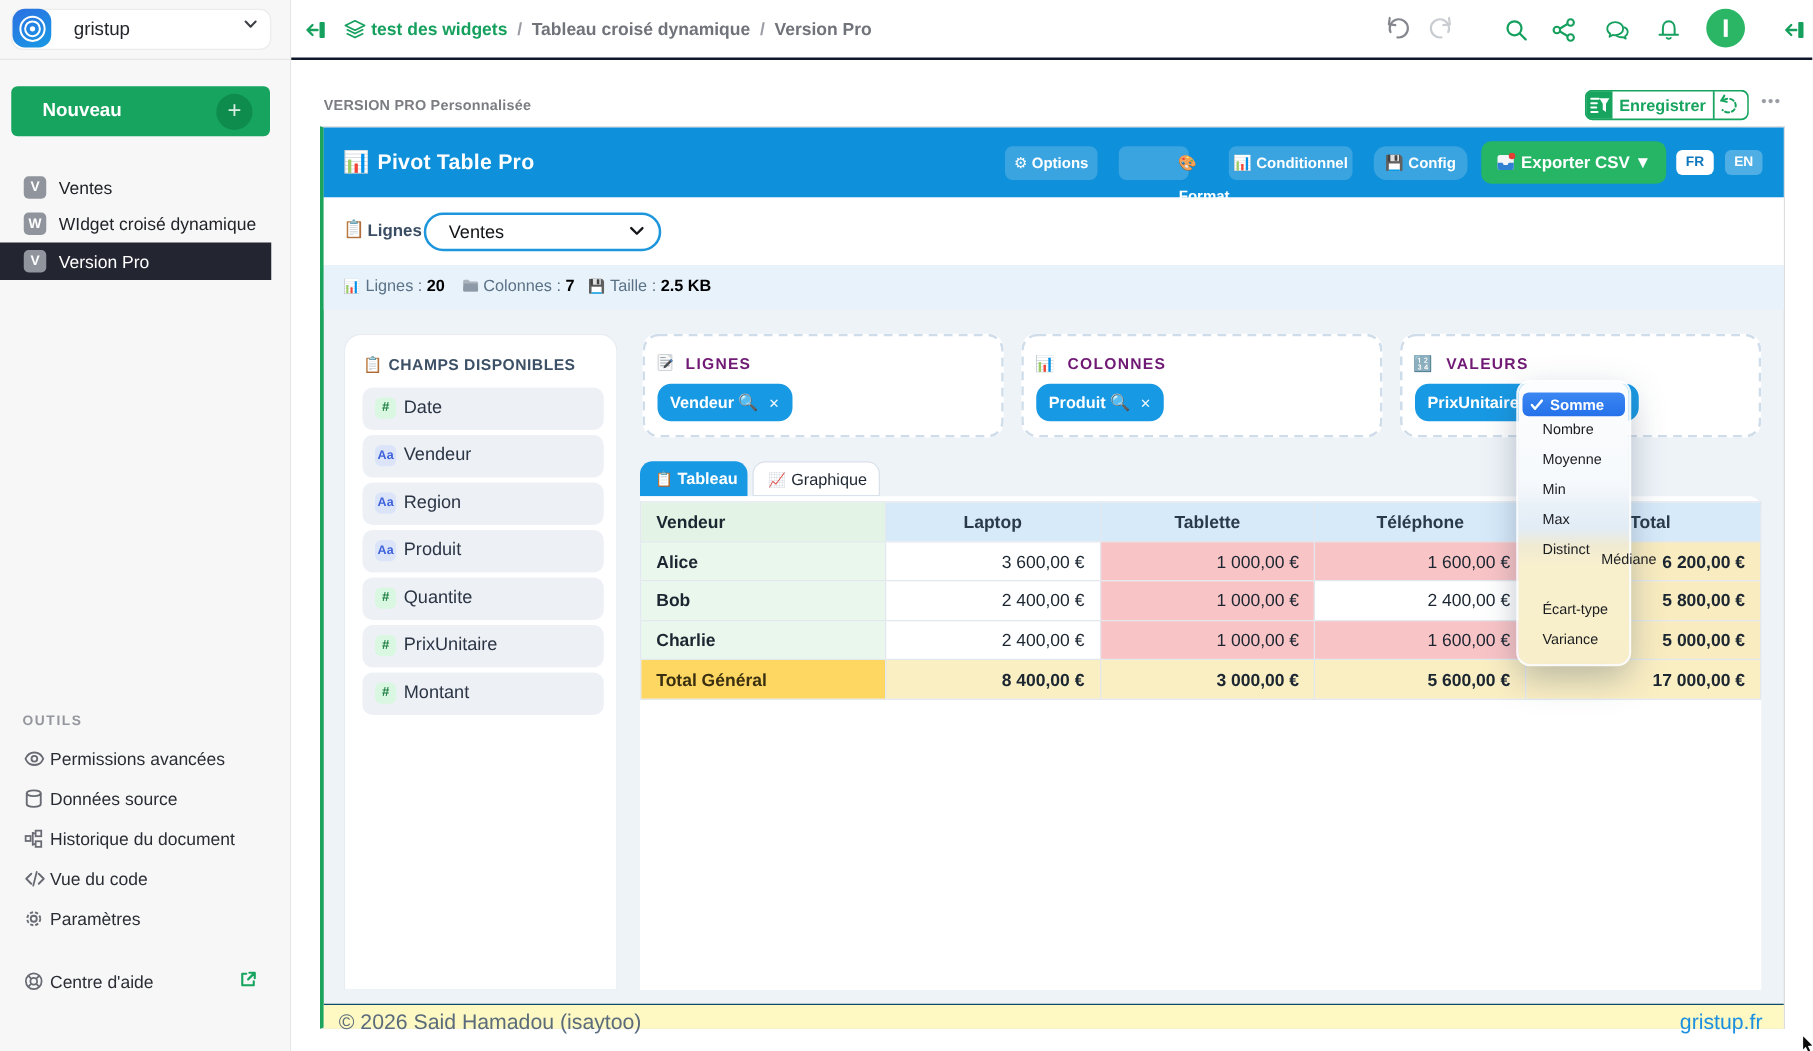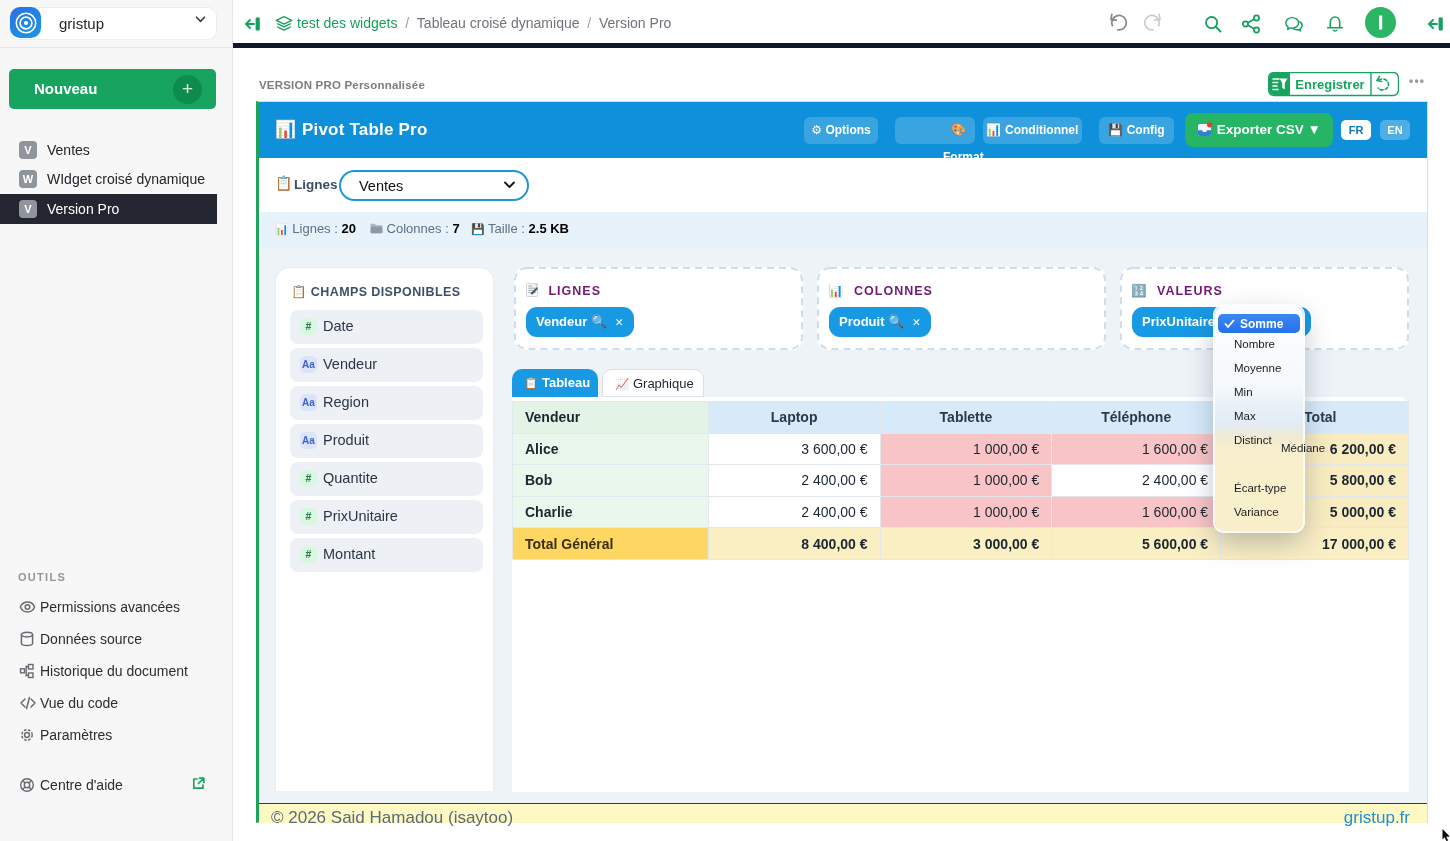--- a/index.html
+++ b/index.html
@@ -21,21 +21,21 @@
 .pageitem .nm { position:absolute; left:47px; top:7px; font-size:14px; color:#22242a; white-space:nowrap; }
 .pageitem.sel { background:#232530; }
 .pageitem.sel .nm { color:#fff; }
 #outils { position:absolute; left:18px; top:571px; font-size:11px; font-weight:bold; letter-spacing:1.3px; color:#94969d; }
 .tool { position:absolute; left:0; width:233px; height:30px; }
 .tool .ic { position:absolute; left:19px; top:7px; width:16px; height:16px; }
 .tool .nm { position:absolute; left:40px; top:7px; font-size:14px; color:#2a2d34; }
 .tool .right { position:absolute; right:31px; top:7px; font-size:13px; color:#8e9096; }
 
 
-#topbar { position:absolute; left:233px; top:0; width:1217px; height:48px; background:#fff; border-bottom:5px solid #0f172a; }
+#topbar { position:absolute; left:233px; top:0; width:1217px; height:48px; background:#fff; border-bottom:2px solid #0f172a;font-weight:bold; }
 #crumbs { position:absolute; left:10px; top:15px; font-size:14px; color:#70737a; white-space:nowrap; }
 #crumbs .green { color:#16a05e; }
 .t-ic { position:absolute; top:14px; width:20px; height:20px; }
 
 
 #main { position:absolute; left:233px; top:48px; width:1217px; height:793px; background:#fff; }
 #verlabel { position:absolute; left:26px; top:31px; font-size:11.5px; font-weight:bold; color:#7b7d82; letter-spacing:0.2px; }
 #savegrp { position:absolute; left:1035px; top:24px; height:24px; }
 #dots { position:absolute; left:1176px; top:26px; font-size:12px; color:#9a9da3; font-weight:bold; letter-spacing:1.2px;}
 
@@ -255,23 +255,23 @@
           </g>
     </svg>
   </div>
   <div id="dots">•••</div>
 
   <div id="widget">
     <div id="whead">
       <span style="position:absolute;left:16px;top:17px;font-size:17px;">📊</span>
       <div id="wtitle">Pivot Table Pro</div>
       <div class="hbtn" style="left:545px; width:74px;"><span style="line-height:27px;"><span class="em">⚙</span> Options</span></div>
-      <div class="hbtn" style="left:636px; width:80px;padding-left:48px;"><span style="line-height:27px;"><span class="em">🎨</span> Format</span></div>
+      <div class="hbtn" style="left:636px; width:56px;padding-left:48px;"><span style="line-height:27px;"><span class="em">🎨</span> Format</span></div>
       <div class="hbtn" style="left:724px; width:99px;"><span style="line-height:27px;"><span class="em">📊</span> Conditionnel</span></div>
-      <div class="hbtn" style="left:840px; width:75px;"><span style="line-height:27px;"><span class="em">💾</span> Config</span></div>
+      <div class="hbtn" style="left:840px; width:75px;border-radius:10px;"><span style="line-height:27px;"><span class="em">💾</span> Config</span></div>
       <div id="btn-export"><svg width="16" height="15" viewBox="0 0 16 15" style="vertical-align:-3px;">
               <rect x="1" y="2" width="13" height="12" rx="2" fill="#f3f5f7"></rect>
               <path d="M1 8.2 L5 8.2 L6 10 L9 10 L10 8.2 L14 8.2 L14 12 a2 2 0 0 1 -2 2 L3 14 a2 2 0 0 1 -2-2 Z" fill="#2f7fd3"></path>
               <circle cx="12.6" cy="2.8" r="2.6" fill="#e33e33"></circle>
             </svg> Exporter CSV ▼</div>
       <div id="btn-fr">FR</div>
       <div id="btn-en">EN</div>
     </div>
     <div id="wtable-row">
       <span style="position:absolute;left:16px;top:17px;font-size:14px;">📋</span>

